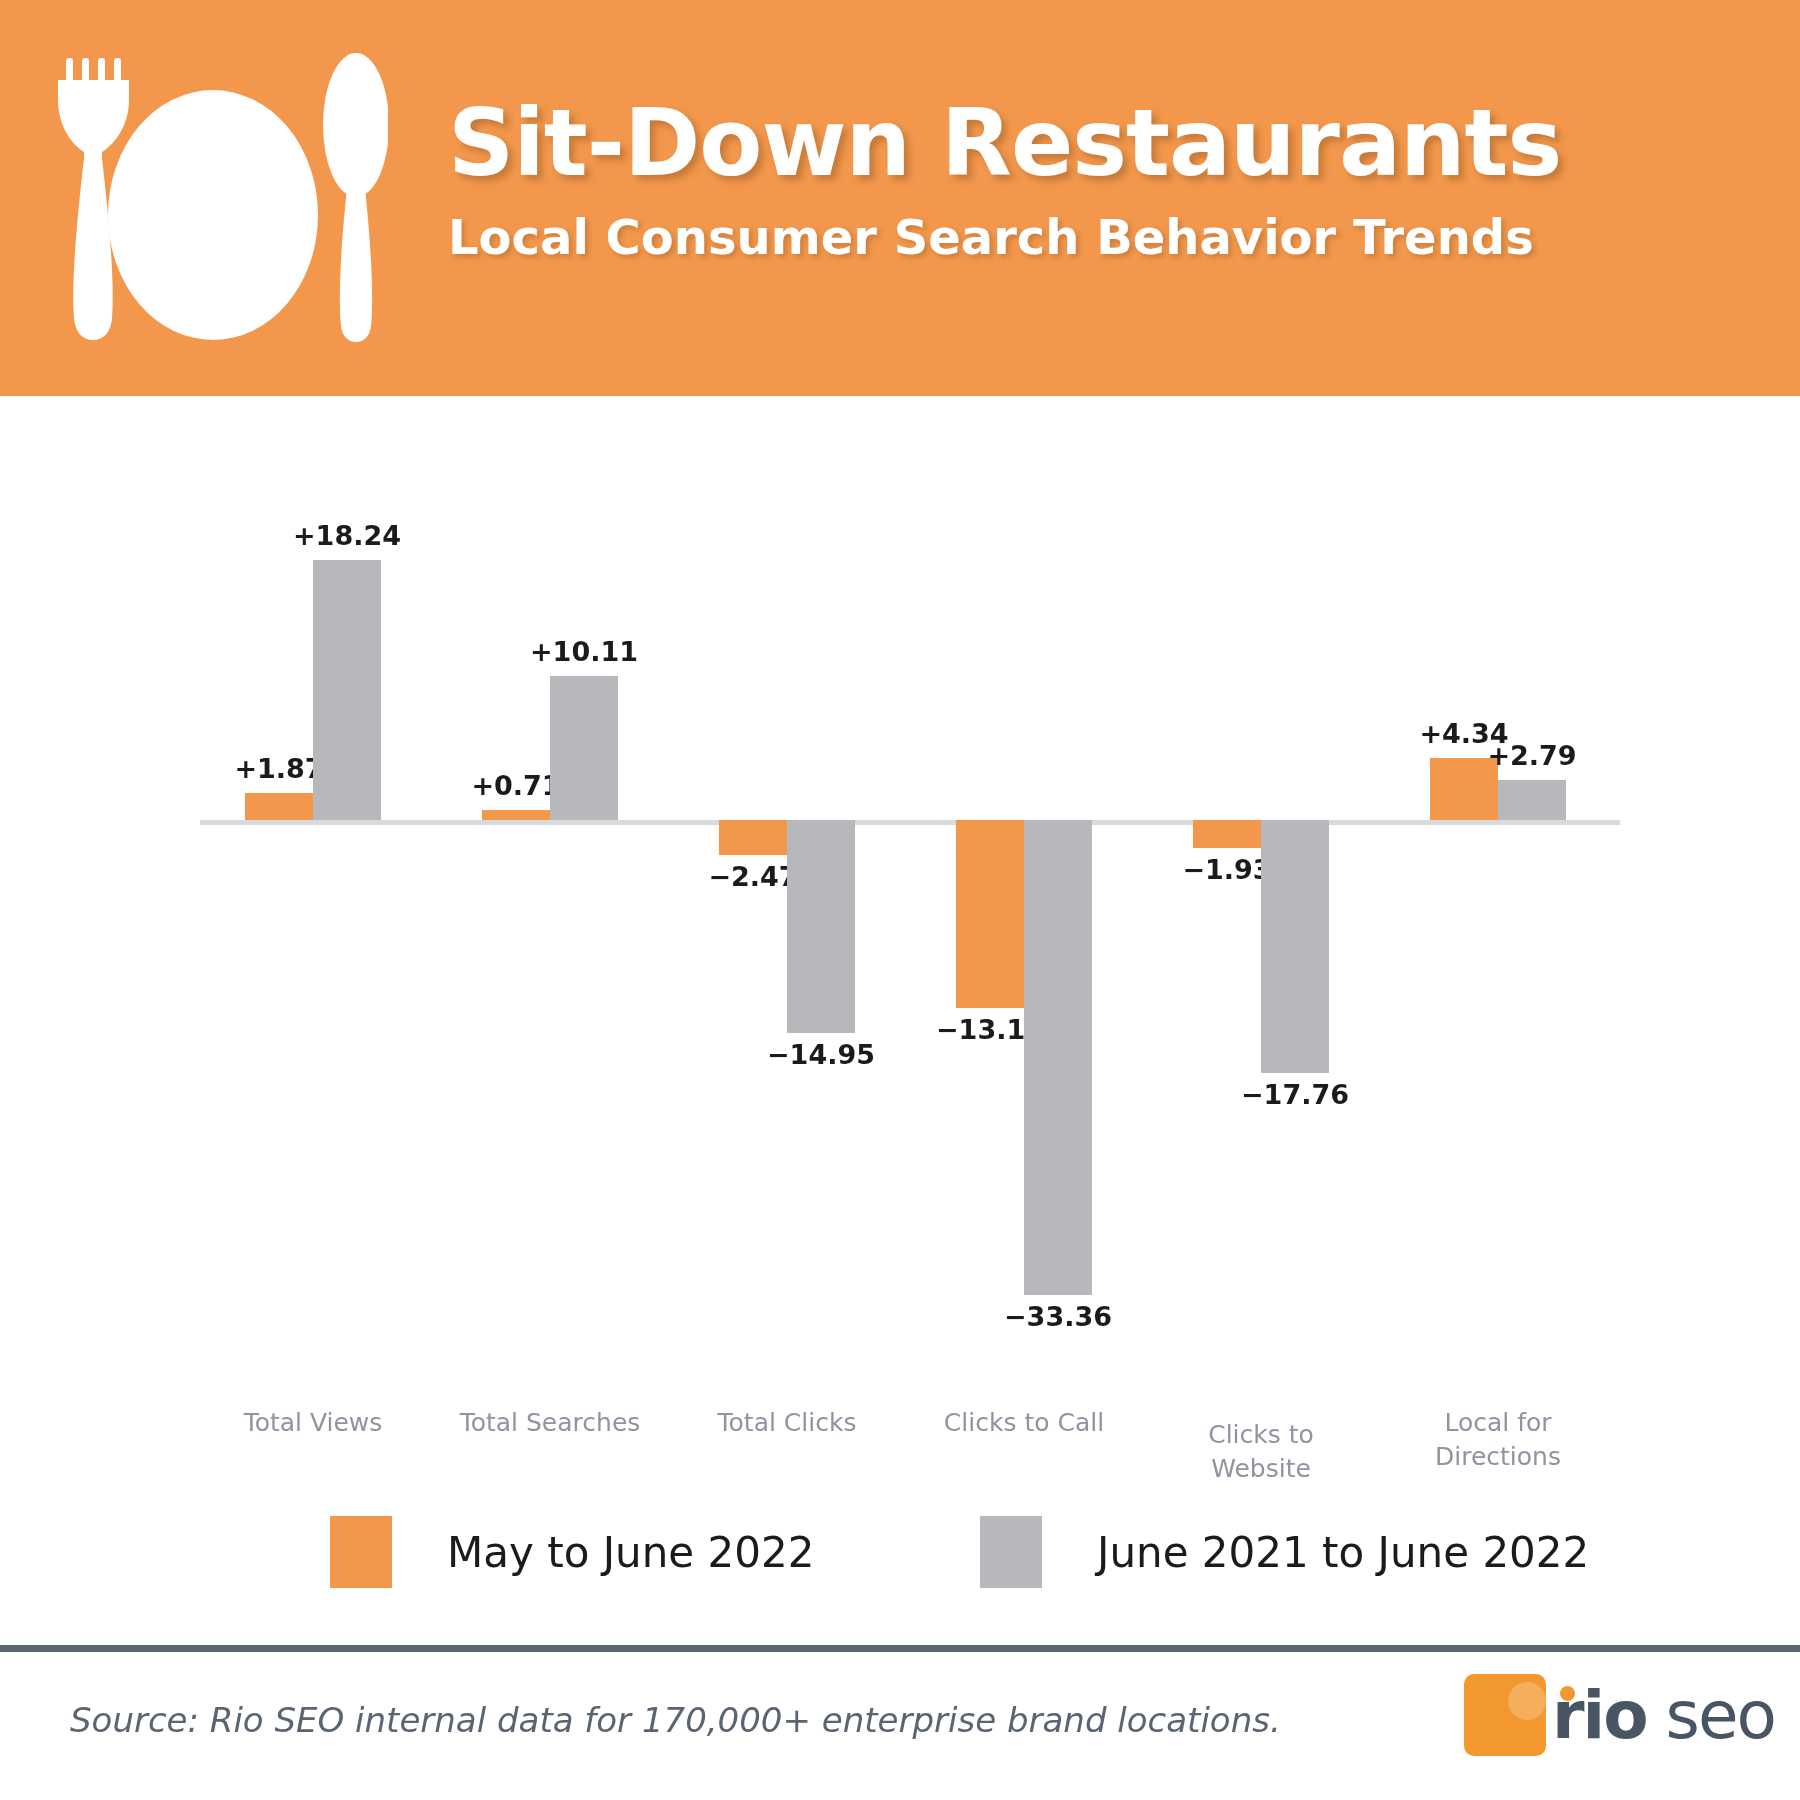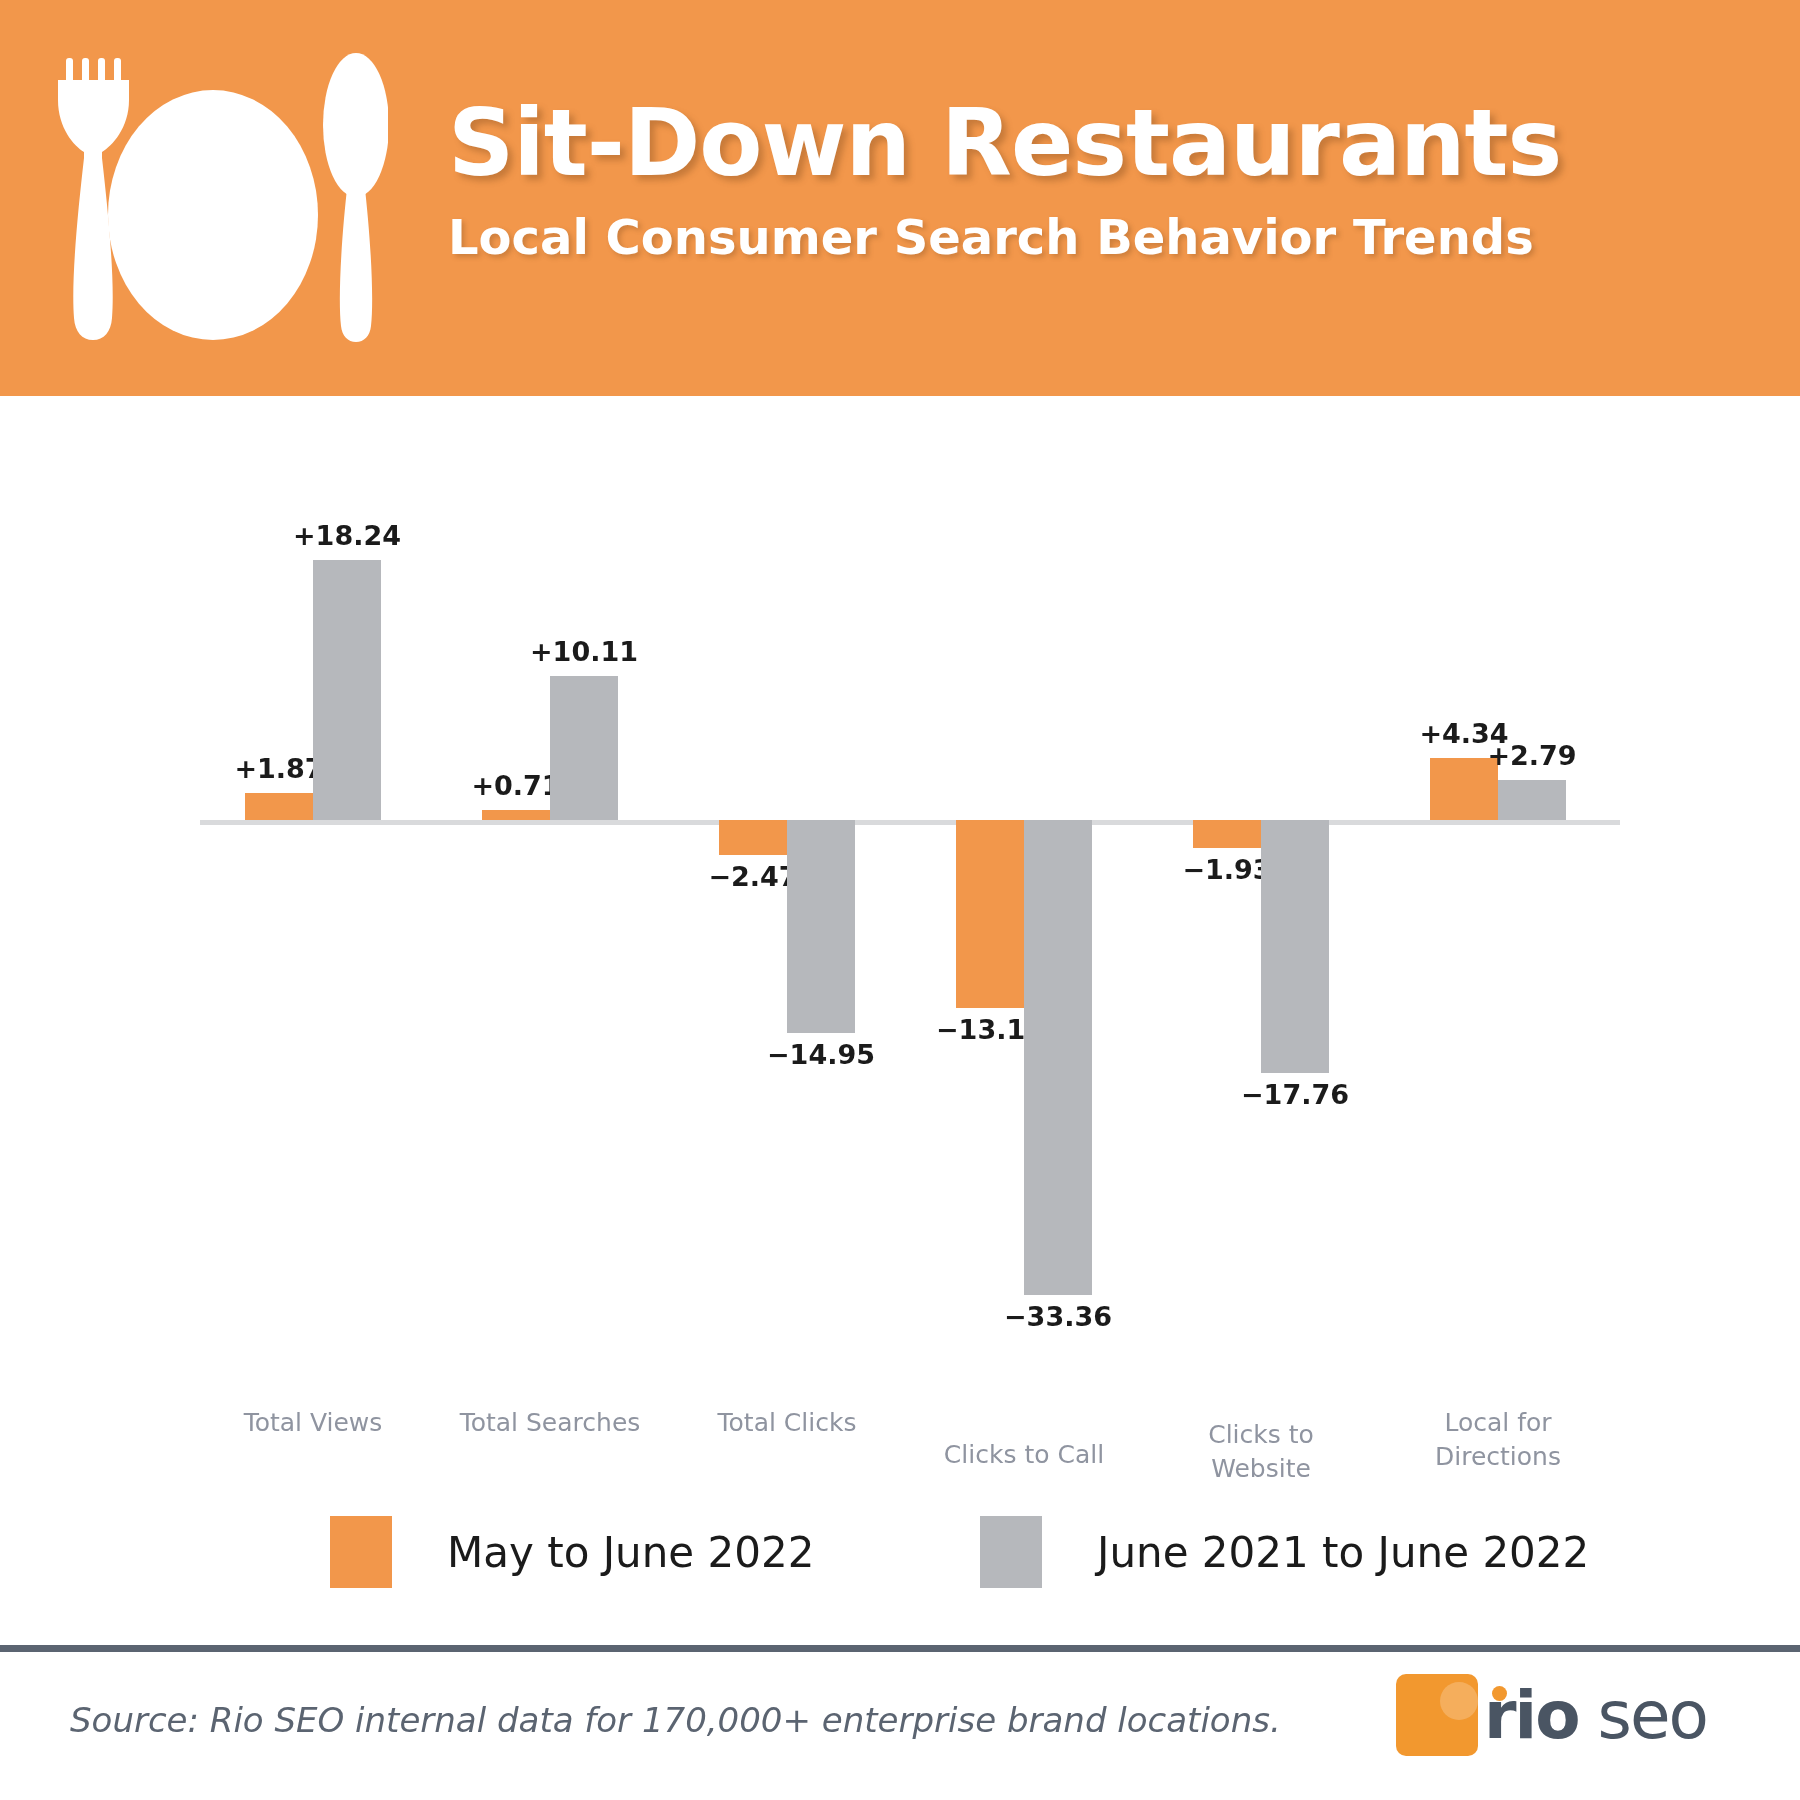--- a/index.html
+++ b/index.html
@@ -174,21 +174,21 @@
     top: 1700px;
     font-family: "DejaVu Sans", sans-serif;
     font-style: italic;
     font-size: 34px;
     color: #5b6471;
     white-space: nowrap;
   }
 
   .logo {
     position: absolute;
-    left: 1396px;
+    left: 1464px;
     top: 1668px;
     width: 320px;
     height: 110px;
   }
   .logo-mark {
     position: absolute;
     left: 0; top: 6px;
     width: 82px;
     height: 82px;
     background: #F2982F;
@@ -283,21 +283,21 @@
         <div class="bar orange" style="left: 1430px; width: 68px; height: 61.845px; top: 362.155px;"></div>
         <div class="bar-label" style="left: 1384px; top: 322.155px;">+4.34</div>
         <div class="bar gray" style="left: 1498px; width: 68px; height: 39.7575px; top: 384.243px;"></div>
         <div class="bar-label" style="left: 1452px; top: 344.243px;">+2.79</div>
       </div>
 
     <div class="cats" id="cats">
         <div class="cat" style="left: 213px; top: 0px;">Total Views</div>
         <div class="cat" style="left: 450px; top: 0px;">Total Searches</div>
         <div class="cat" style="left: 687px; top: 0px;">Total Clicks</div>
-        <div class="cat" style="left: 924px; top: 0px; margin-top: 32px;">Clicks to Call</div>
+        <div class="cat" style="left: 924px; top: 0px;">Clicks to Call</div>
         <div class="cat" style="left: 1161px; top: 0px; margin-top: 12px;">Clicks to Website</div>
         <div class="cat" style="left: 1398px; top: 0px;">Local for Directions</div>
       </div>
 
     <div class="legend" id="legend">
         <div class="legend-item" style="left: 330px; top: 0px;">
           <div class="legend-swatch orange"></div>
           <div class="legend-text">May to June 2022</div>
         </div>
         <div class="legend-item" style="left: 980px; top: 0px;">

